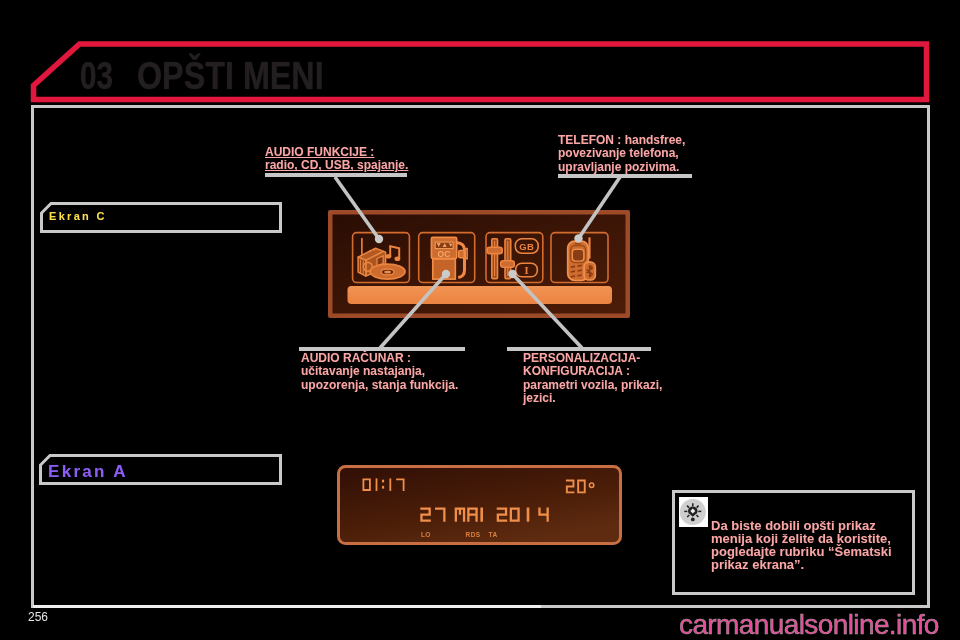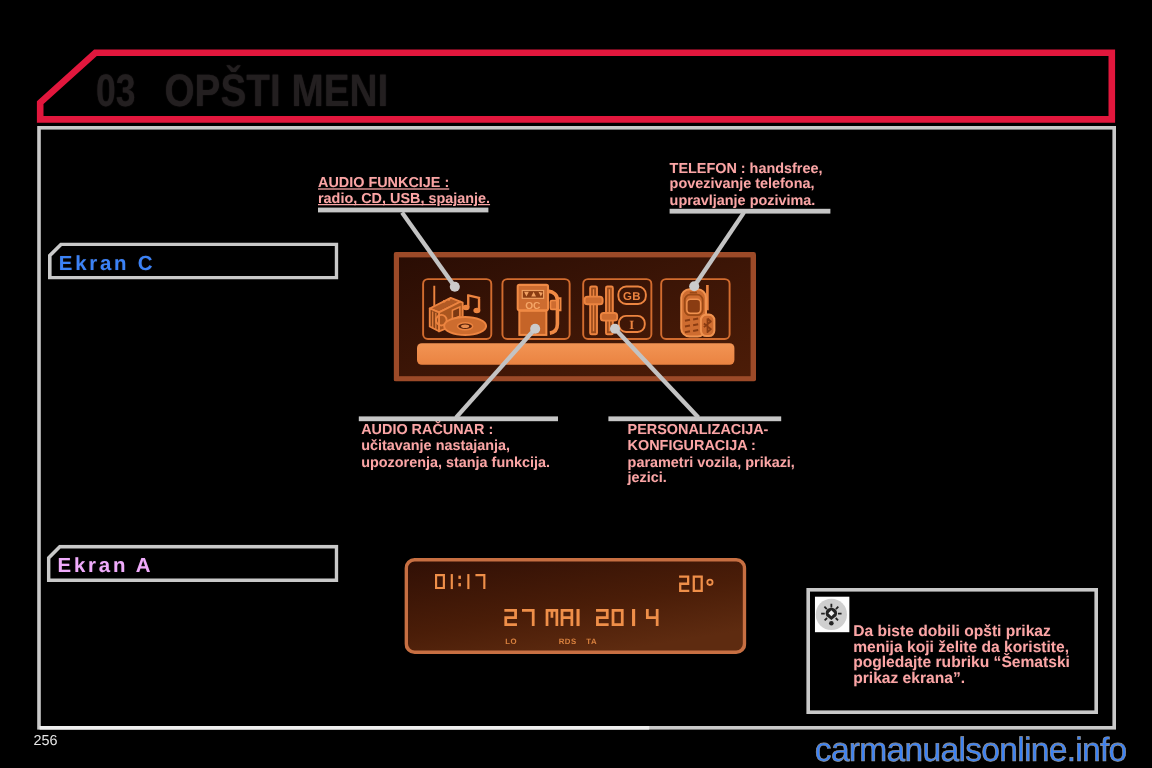--- a/index.html
+++ b/index.html
@@ -20,21 +20,21 @@
 <div class="abs" style="left:137px;top:57px;font-size:38px;font-weight:bold;color:#231f20;line-height:38px;transform:scaleX(.85);transform-origin:0 0;text-shadow:0 0 1.2px rgba(35,31,32,.9);">OPŠTI MENI</div>
 
 <div class="abs" style="left:31px;top:105px;width:893px;height:497px;border:3px solid #c9c9c9;"></div>
 
 <div class="abs" style="left:33px;top:605px;width:508px;height:3px;background:#efefef;"></div>
 
 <svg class="abs" style="left:40px;top:202px;" width="242" height="31" viewBox="0 0 242 31">
   <polygon points="11,1.5 240.5,1.5 240.5,29.5 1.5,29.5 1.5,11" fill="#000" stroke="#c9c9c9" stroke-width="3"></polygon>
 </svg>
 
-<div class="abs" style="left:49px;top:210px;font-size:17px;font-weight:bold;color:#3b82f6;letter-spacing:2.3px;text-shadow:0 0 1px rgba(43,38,40,.9);">Ekran C</div>
+<div class="abs" style="left:49px;top:210px;font-size:11px;font-weight:bold;color:#fde047;letter-spacing:2.3px;text-shadow:0 0 1px rgba(43,38,40,.9);">Ekran C</div>
 
 <svg class="abs" style="left:328px;top:210px;" width="302" height="108" viewBox="0 0 302 108">
   <defs>
     <linearGradient id="gc" x1="0" y1="0" x2="1" y2="1">
       <stop offset="0" stop-color="#2a0d04"></stop>
       <stop offset="0.5" stop-color="#3c1506"></stop>
       <stop offset="1" stop-color="#4c1c07"></stop>
     </linearGradient>
     <linearGradient id="gbar" x1="0" y1="0" x2="0" y2="1">
       <stop offset="0" stop-color="#f29454"></stop>
@@ -156,21 +156,21 @@
     <circle cx="578.5" cy="238.5" r="4.2"></circle>
     <circle cx="446" cy="274" r="4.2"></circle>
     <circle cx="512.5" cy="274" r="4.2"></circle>
   </g>
 </svg>
 
 <svg class="abs" style="left:39px;top:454px;" width="243" height="31" viewBox="0 0 243 31">
   <polygon points="11,1.5 241.5,1.5 241.5,29.5 1.5,29.5 1.5,11" fill="#000" stroke="#c9c9c9" stroke-width="3"></polygon>
 </svg>
 
-<div class="abs" style="left:48px;top:462px;font-size:17px;font-weight:bold;color:#f0abfc;letter-spacing:2.3px;text-shadow:0 0 1px rgba(43,38,40,.9);">Ekran A</div>
+<div class="abs" style="left:48px;top:462px;font-size:17px;font-weight:bold;color:#8b5cf6;letter-spacing:2.3px;text-shadow:0 0 1px rgba(43,38,40,.9);">Ekran A</div>
 
 <svg class="abs" style="left:337px;top:465px;" width="285" height="80" viewBox="0 0 285 80">
   <defs>
     <linearGradient id="ga" x1="0" y1="0" x2="0.7" y2="1">
       <stop offset="0" stop-color="#2e0f05"></stop>
       <stop offset="0.55" stop-color="#461907"></stop>
       <stop offset="1" stop-color="#5d2a10"></stop>
     </linearGradient>
     <linearGradient id="ga2" x1="0" y1="0" x2="0.6" y2="1">
       <stop offset="0" stop-color="#300f05"></stop>
@@ -250,13 +250,13 @@
   </g>
   <path d="M13.8,9.4 a4.8,4.8 0 0 1 4.8,4.8 q0,2.2 -2.2,3.4 l-2.6,2.1 l-2.6,-2.1 q-2.2,-1.2 -2.2,-3.4 a4.8,4.8 0 0 1 4.8,-4.8 z" fill="#242424"></path>
   <path d="M13.8,11.6 l2.5,2.5 l-2.5,2.5 l-2.5,-2.5 z" fill="#efefef"></path>
   <circle cx="13.8" cy="22.4" r="1.9" fill="#242424"></circle>
 </svg>
 
 <div class="abs lbl" style="left:711px;top:519px;line-height:13.1px;font-size:13px;">Da biste dobili opšti prikaz<br>menija koji želite da koristite,<br>pogledajte rubriku “Šematski<br>prikaz ekrana”.</div>
 
 <div class="abs" style="left:28px;top:610px;font-size:12px;font-weight:normal;color:#e5e5e5;">256</div>
 
-<div class="abs" style="left:679px;top:609px;font-size:28px;color:#3b82f6;letter-spacing:-0.6px;-webkit-text-stroke:0.5px #9c9c9c;">carmanualsonline.info</div>
+<div class="abs" style="left:679px;top:609px;font-size:28px;color:#ec4899;letter-spacing:-0.6px;-webkit-text-stroke:0.5px #9c9c9c;">carmanualsonline.info</div>
 
 </body></html>

